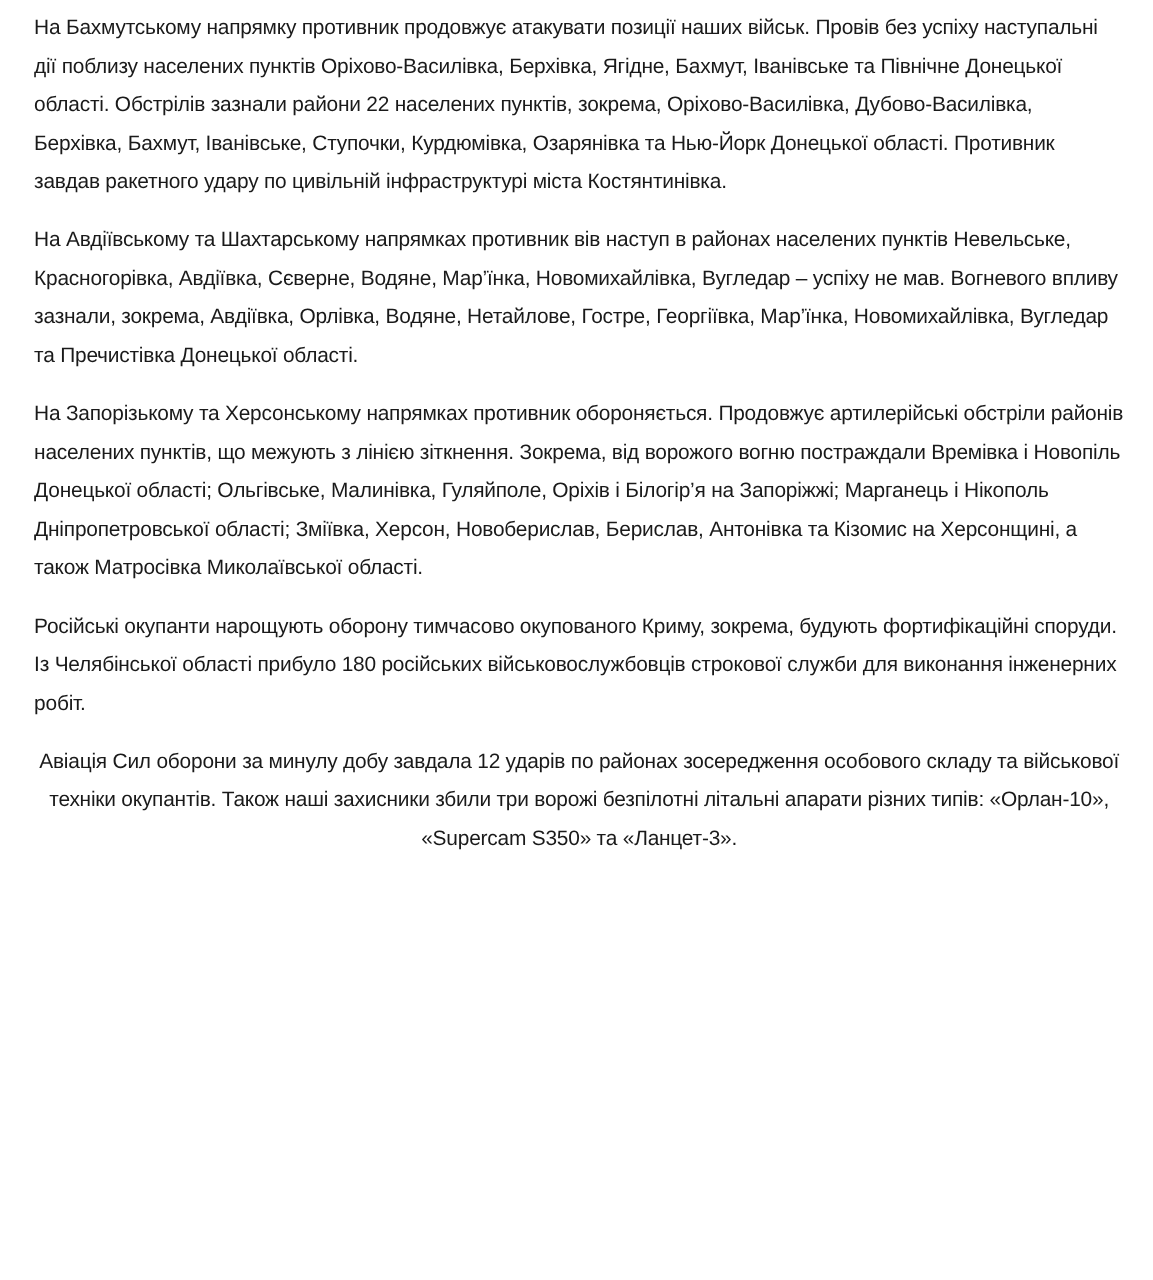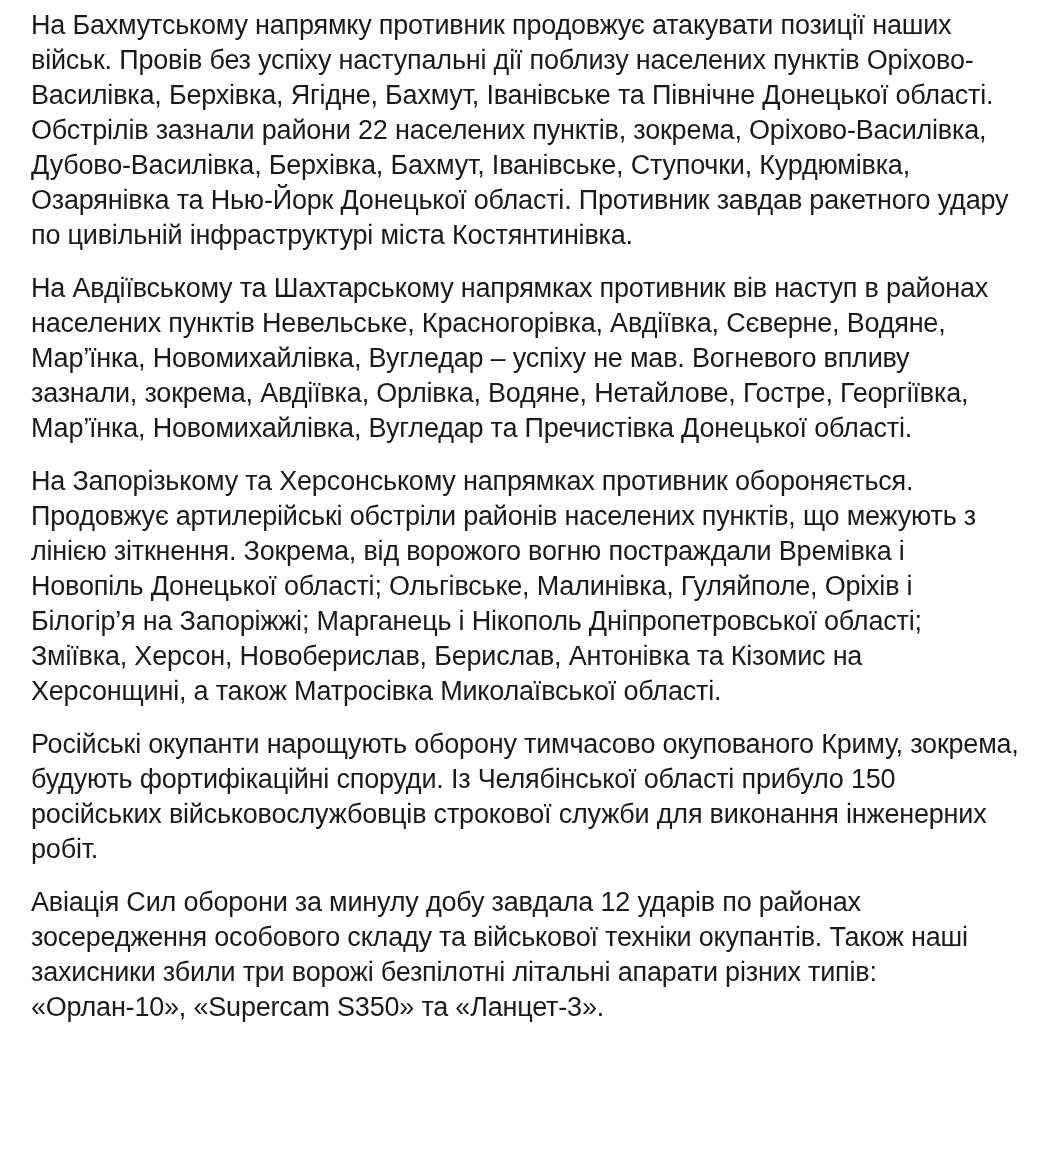--- a/index.html
+++ b/index.html
@@ -7,34 +7,35 @@
     padding: 0;
   }
   body {
     width: 1048px;
     min-height: 1164px;
     box-sizing: border-box;
     font-family: "Liberation Sans", "DejaVu Sans", sans-serif;
   }
   .article {
     padding: 8px 26px 10px 31px;
-    font-size: 27px;
+    font-size: 19px;
     line-height: 35px;
     letter-spacing: -0.2px;
   }
   .article p {
     margin: 0 0 18px 0;
     text-align: left;
   }
   .article p:last-child {
     margin-bottom: 0;
+    text-align: center;
   }
 </style>
 </head>
 <body style="background: rgb(255, 255, 255); color: rgb(26, 26, 26);">
 
 <div class="article">
   <p>На Бахмутському напрямку противник продовжує атакувати позиції наших військ. Провів без успіху наступальні дії поблизу населених пунктів Оріхово-Василівка, Берхівка, Ягідне, Бахмут, Іванівське та Північне Донецької області. Обстрілів зазнали райони 22 населених пунктів, зокрема, Оріхово-Василівка, Дубово-Василівка, Берхівка, Бахмут, Іванівське, Ступочки, Курдюмівка, Озарянівка та Нью-Йорк Донецької області. Противник завдав ракетного удару по цивільній інфраструктурі міста Костянтинівка.</p>
   <p>На Авдіївському та Шахтарському напрямках противник вів наступ в районах населених пунктів Невельське, Красногорівка, Авдіївка, Сєверне, Водяне, Мар’їнка, Новомихайлівка, Вугледар – успіху не мав. Вогневого впливу зазнали, зокрема, Авдіївка, Орлівка, Водяне, Нетайлове, Гостре, Георгіївка, Мар’їнка, Новомихайлівка, Вугледар та Пречистівка Донецької області.</p>
   <p>На Запорізькому та Херсонському напрямках противник обороняється. Продовжує артилерійські обстріли районів населених пунктів, що межують з лінією зіткнення. Зокрема, від ворожого вогню постраждали  Времівка і Новопіль Донецької області; Ольгівське, Малинівка, Гуляйполе, Оріхів і Білогір’я на Запоріжжі; Марганець і Нікополь Дніпропетровської області; Зміївка, Херсон, Новоберислав, Берислав, Антонівка та Кізомис на Херсонщині, а також Матросівка Миколаївської області.</p>
-  <p>Російські окупанти нарощують оборону тимчасово окупованого Криму, зокрема, будують фортифікаційні споруди. Із Челябінської області прибуло 150 російських військовослужбовців строкової служби для виконання інженерних робіт.</p>
+  <p>Російські окупанти нарощують оборону тимчасово окупованого Криму, зокрема, будують фортифікаційні споруди. Із Челябінської області прибуло 180 російських військовослужбовців строкової служби для виконання інженерних робіт.</p>
   <p>Авіація Сил оборони за минулу добу завдала 12 ударів по районах зосередження особового складу та військової техніки окупантів. Також  наші захисники збили три ворожі безпілотні літальні апарати різних типів: «Орлан-10», «Supercam S350» та «Ланцет-3».</p>
 </div>
 
 </body></html>

